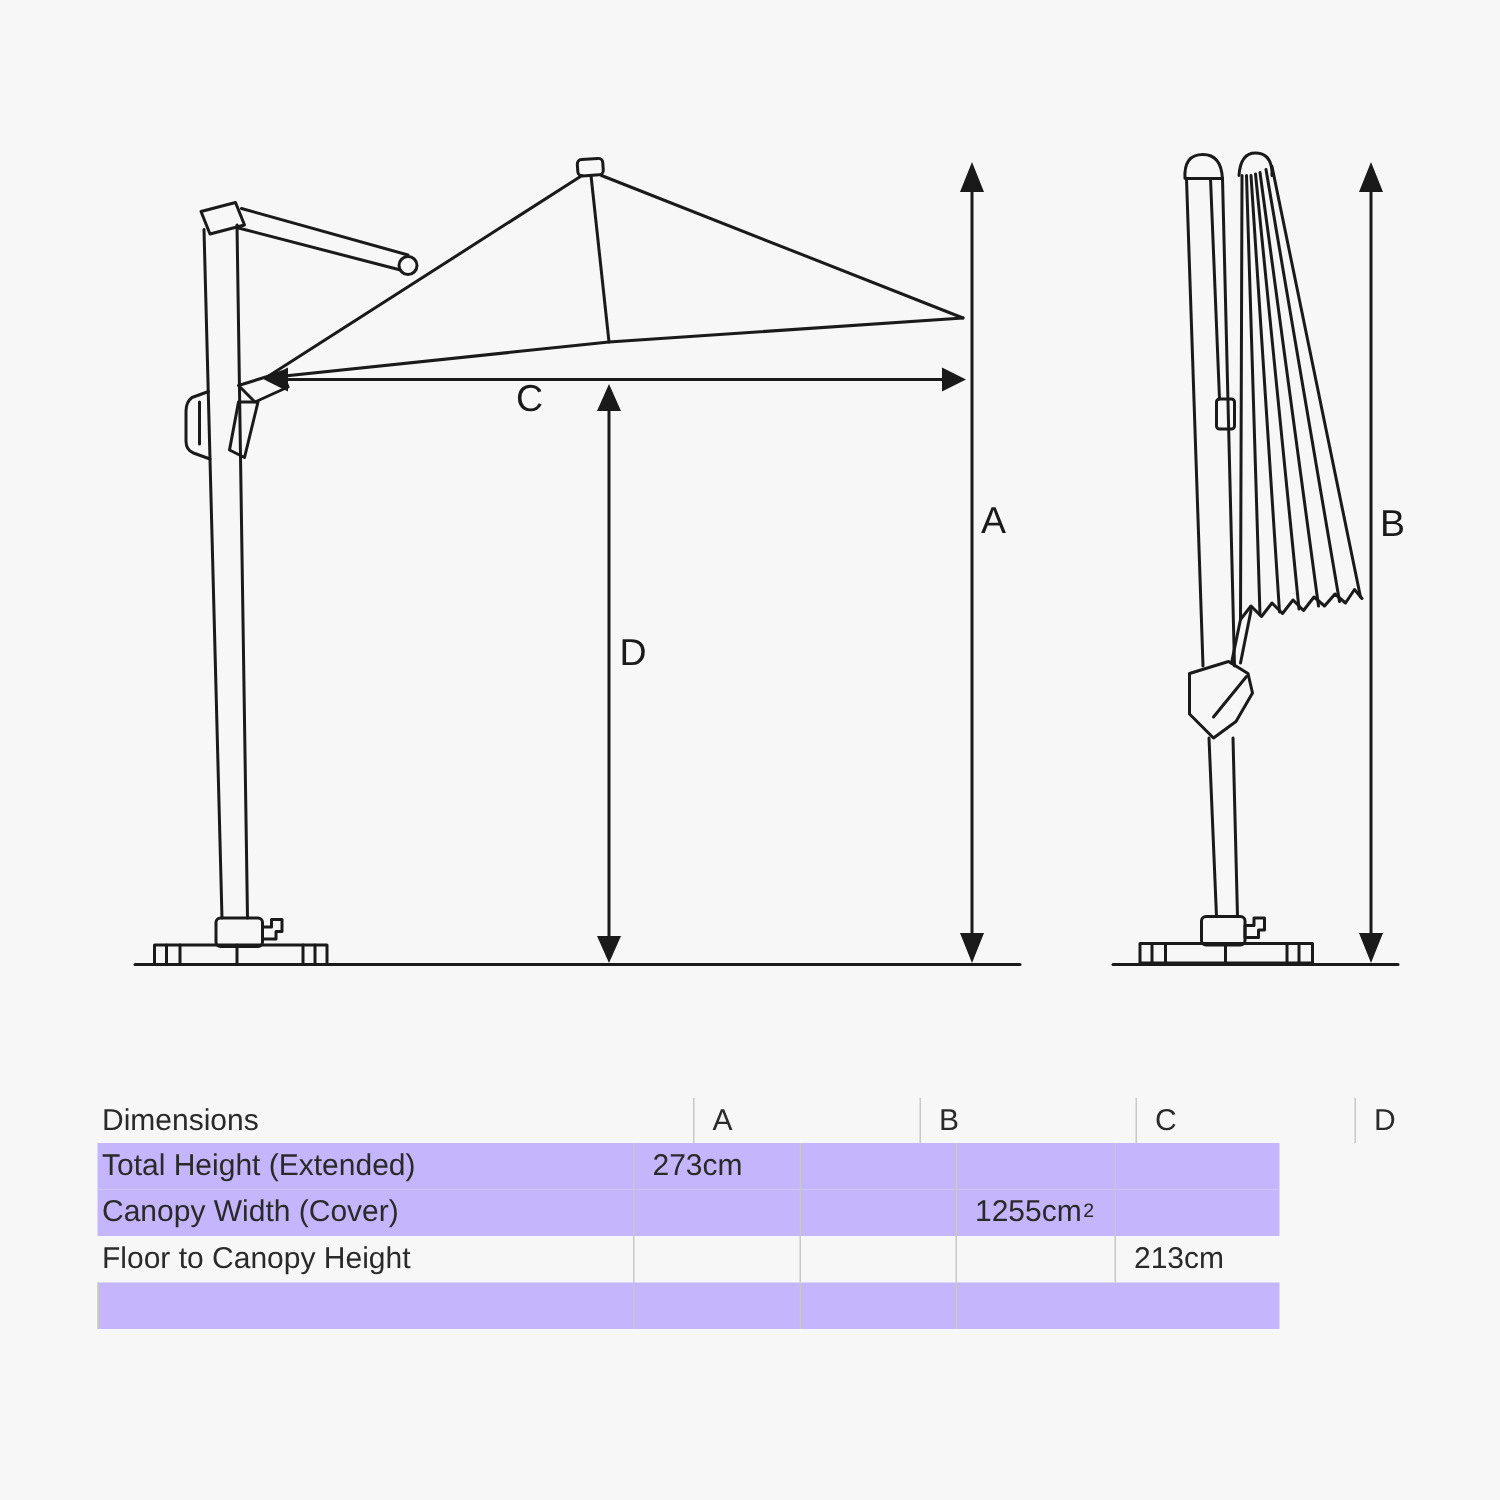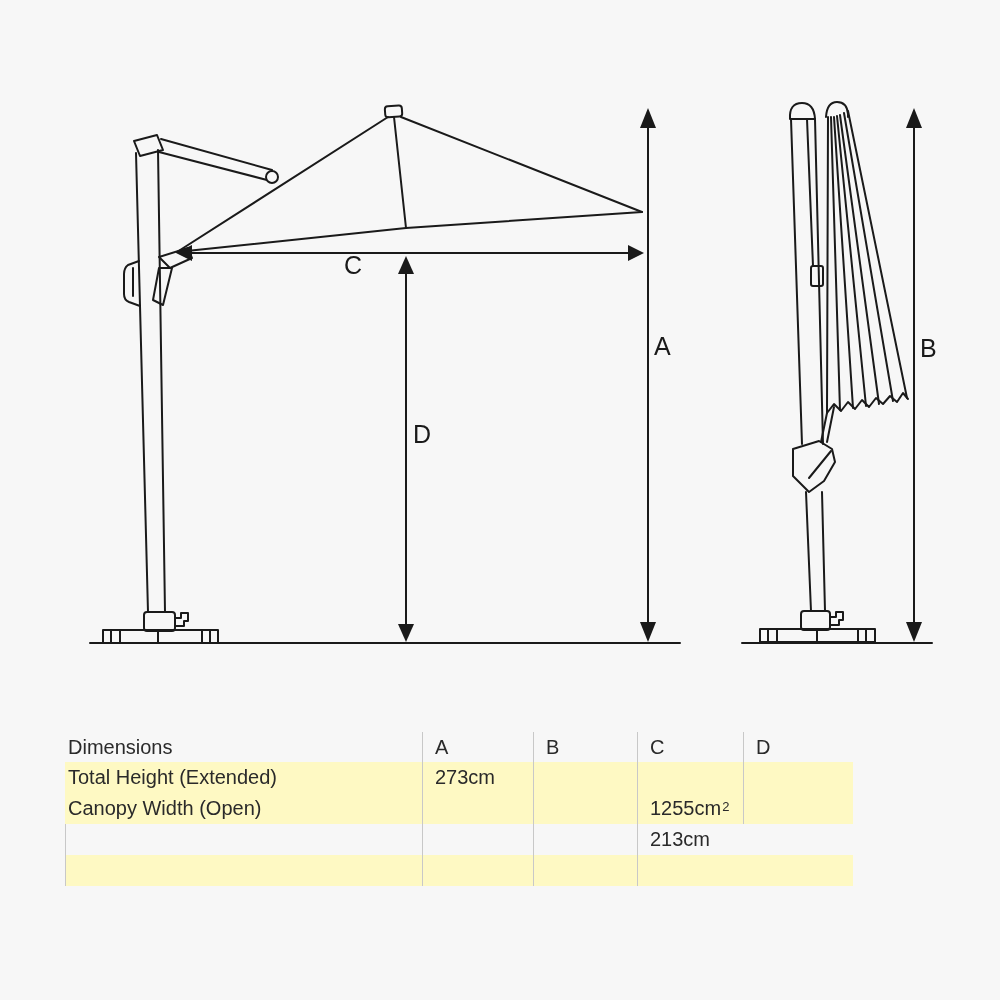--- a/index.html
+++ b/index.html
@@ -53,22 +53,22 @@
     top: 732px;
     width: 788px;
     font-size: 20px;
   }
   .t-row {
     display: grid;
     grid-template-columns: 357px 111px 104px 106px 110px;
     align-items: center;
     height: 31px;
   }
-  .t-row.header { height: 30px; }
-  .t-row.shaded { background: #fef9c3; text-align: center; }
+  .t-row.header { height: 30px; gap: 40px; }
+  .t-row.shaded { background: #c4b5fd; text-align: center; }
   .t-cell {
     height: 100%;
     display: flex;
     align-items: center;
     padding-left: 3px;
     white-space: nowrap;
     overflow: visible;
   }
   .t-cell.vdiv {
     border-left: 1px solid #c8c8c8;
@@ -204,31 +204,32 @@
     <div class="t-row shaded">
       <div class="t-cell">Total Height (Extended)</div>
       <div class="t-cell vdiv">273cm</div>
       <div class="t-cell vdiv"></div>
       <div class="t-cell vdiv"></div>
       <div class="t-cell vdiv"></div>
     </div>
 
 
     <div class="t-row shaded">
-      <div class="t-cell">Canopy Width (Open)</div>
+      <div class="t-cell">Canopy Width (Cover)</div>
       <div class="t-cell vdiv"></div>
       <div class="t-cell vdiv"></div>
       <div class="t-cell vdiv">
         <span>1255cm</span>
           <sup>2</sup>
       </div>
       <div class="t-cell vdiv"></div>
     </div>
 
     <div class="t-row">
+      <div class="t-cell">Floor to Canopy Height</div>
       <div class="t-cell vdiv"></div>
       <div class="t-cell vdiv"></div>
       <div class="t-cell vdiv"></div>
       <div class="t-cell vdiv">213cm</div>
     </div>
 
     <div class="t-row shaded">
       <div class="t-cell vdiv"></div>
       <div class="t-cell vdiv"></div>
       <div class="t-cell vdiv"></div>

